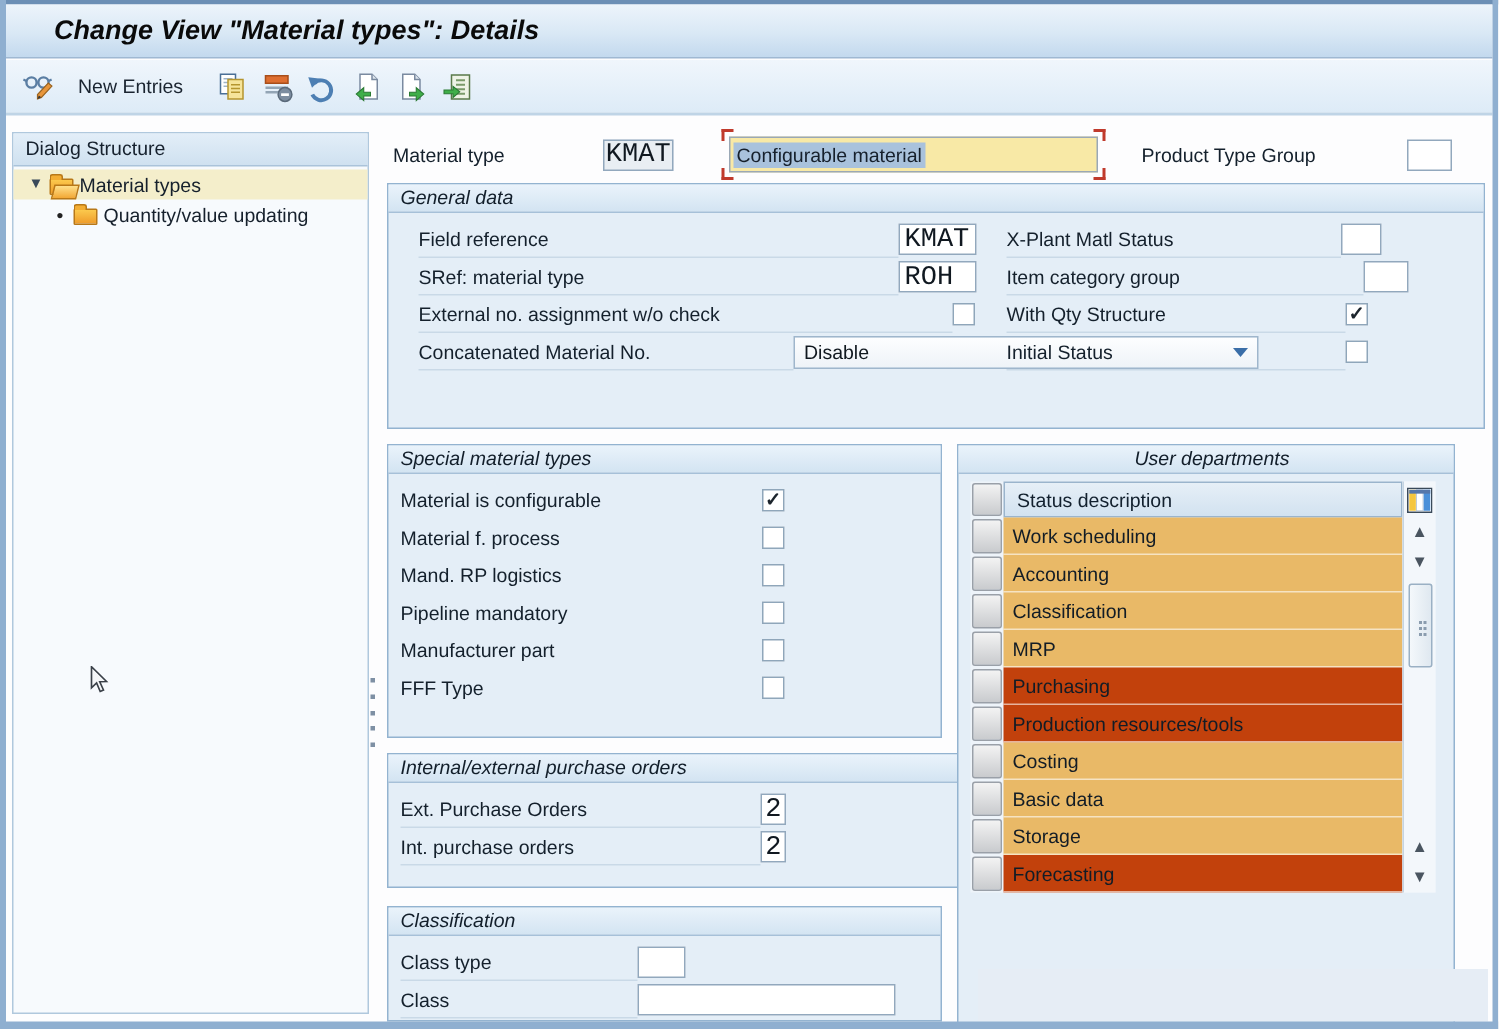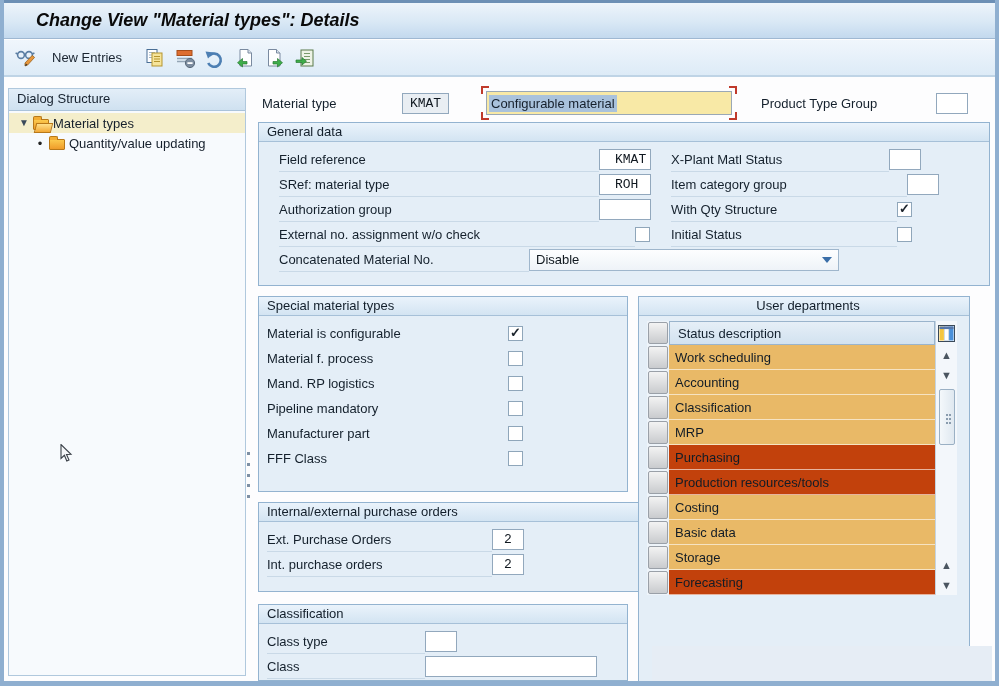--- a/index.html
+++ b/index.html
@@ -46,37 +46,37 @@
   .splitter-grip { position:absolute; left:245px; top:452px; width:7px; height:46px;
     display:flex; flex-direction:column; align-items:center; justify-content:space-between; }
   .splitter-grip i { width:3px; height:3px; background:#7e90a4; }
 
   .cursor { position:absolute; left:60px; top:444px; }
 
   
   .mt-row { position:absolute; left:256px; top:86px; width:736px; height:34px; display:flex; align-items:center; }
   .mt-row .lbl { color:#14202c; }
   .vbox { height:21px; background:#fff; border:1px solid #92a8bd; display:flex; align-items:center;
-    padding:0 15px; font-family:"Liberation Mono", monospace; font-size:13px; color:#101820; }
+    padding:0 3px; font-family:"Liberation Mono", monospace; font-size:18px; color:#101820; }
   .vbox.ro { background:#e9eef3; }
   .desc-wrap { position:relative; width:256px; height:28px; margin-left:32px; }
   .desc-field { position:absolute; left:5px; top:2px; width:246px; height:24px; background:#f8e9a6;
     border:1px solid #9aa8b6; display:flex; align-items:center; padding:0 2px;
     font-family:"Liberation Sans", sans-serif; }
   .desc-field .sel { background:#a9c2dc; padding:1px 2px; }
   .corner { position:absolute; width:8px; height:8px; border:0 solid #c03a2c; }
   .corner.tl { left:0; top:-3px; border-left-width:2px; border-top-width:2px; }
   .corner.tr { right:0; top:-3px; border-right-width:2px; border-top-width:2px; }
   .corner.bl { left:0; bottom:-3px; border-left-width:2px; border-bottom-width:2px; }
   .corner.br { right:0; bottom:-3px; border-right-width:2px; border-bottom-width:2px; }
 
   
   .group { position:absolute; border:1px solid #93b3d0; background:#e4eef7; }
   .group-header { height:19px; background:linear-gradient(180deg,#eaf3fb,#d3e4f2);
-    border-bottom:1px solid #a6c0d8; padding:1px 0 0 8px; color:#121e2a; }
+    border-bottom:1px solid #a6c0d8; padding:1px 0 0 8px; color:#121e2a;font-style:italic; }
 
   .frow { display:flex; align-items:center; height:25px; }
   .frow .flabel { flex:1; align-self:stretch; display:flex; align-items:center;
     border-bottom:1px solid #c9d9e7; color:#14202c; }
   .frow.nounder .flabel { border-bottom:none; }
 
   .cb { width:15px; height:15px; background:#fff; border:1px solid #8fa6ba; position:relative; flex:none; }
   .cb.checked::after { content:"✓"; position:absolute; left:1px; top:-2px; font-size:13px;
     font-weight:bold; color:#1c242c; }
 
@@ -241,24 +241,20 @@
     <div class="gd-left">
       <div class="frow">
         <span class="flabel">Field reference</span>
         <span class="vbox" style="width:52px;">KMAT</span>
       </div>
       <div class="frow">
         <span class="flabel">SRef: material type</span>
         <span class="vbox" style="width:52px;">ROH</span>
       </div>
       <div class="frow">
-        <span class="flabel">Authorization group</span>
-        <span class="vbox" style="width:52px;"></span>
-      </div>
-      <div class="frow">
         <span class="flabel">External no. assignment w/o check</span>
         <span class="cb" style="margin-right:1px;"></span>
       </div>
       <div class="frow wide">
         <span class="flabel">Concatenated Material No.</span>
         <div class="dropdown">
           <span class="dd-val">Disable</span>
           <span class="dd-arrow"></span>
         </div>
       </div>
@@ -300,21 +296,21 @@
       </div>
       <div class="frow nounder">
         <span class="flabel">Pipeline mandatory</span>
         <span class="cb"></span>
       </div>
       <div class="frow nounder">
         <span class="flabel">Manufacturer part</span>
         <span class="cb"></span>
       </div>
       <div class="frow nounder">
-        <span class="flabel">FFF Class</span>
+        <span class="flabel">FFF Type</span>
         <span class="cb"></span>
       </div>
     </div>
   </div>
 
   <div class="group" style="left:258px; top:502px; width:430px; height:90px;">
     <div class="group-header">Internal/external purchase orders</div>
     <div class="po-rows">
       <div class="frow">
         <span class="flabel">Ext. Purchase Orders</span>

